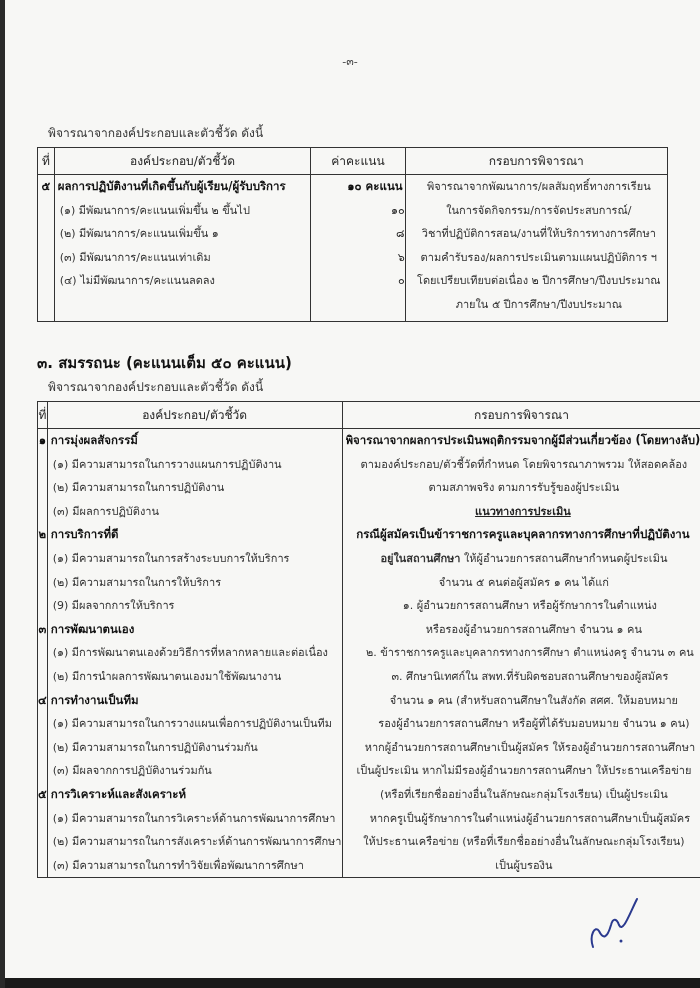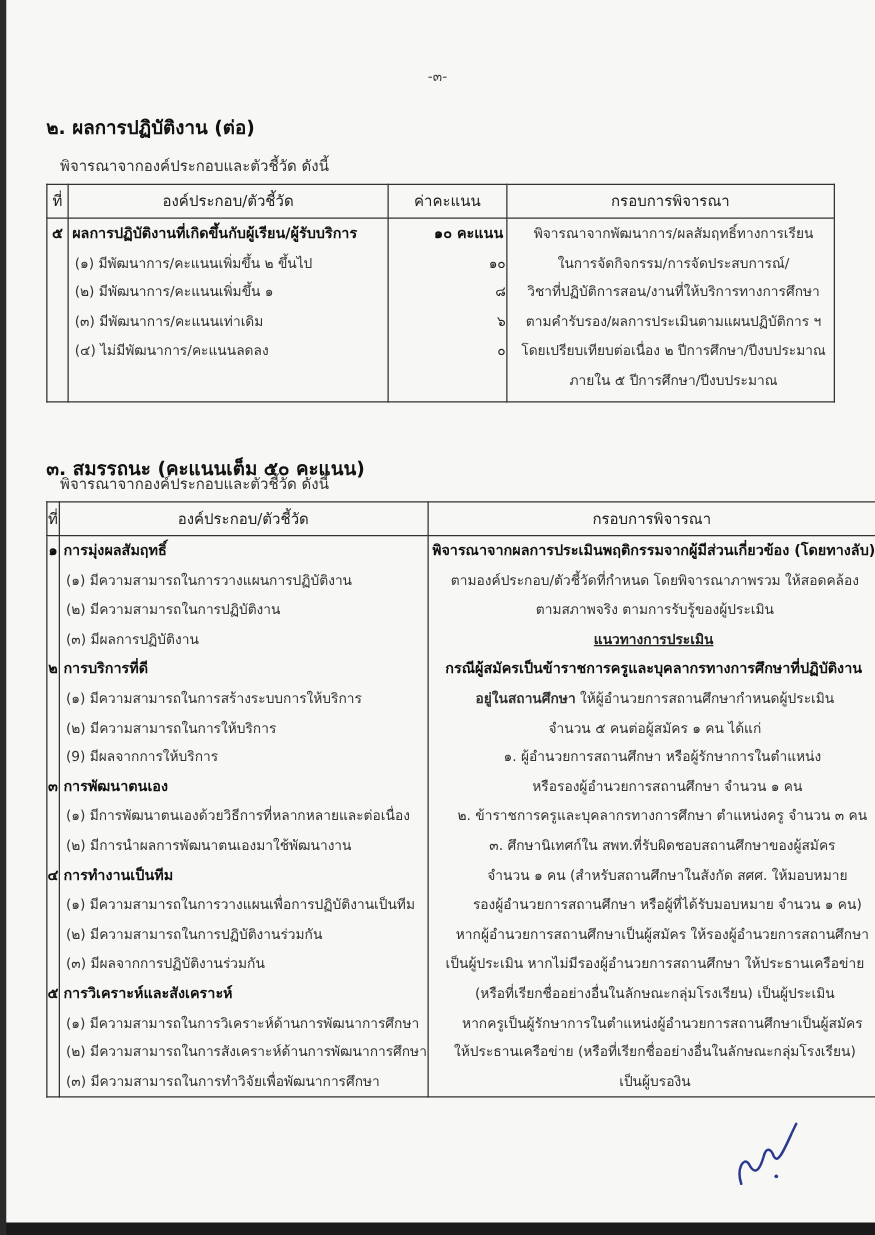--- a/index.html
+++ b/index.html
@@ -34,21 +34,20 @@
   .sig { position:absolute; left:585px; top:895px; width:60px; height:60px; }
 </style>
 </head>
 <body>
 
 <div class="page">
   <div class="edge-left"></div>
 
   <div class="page-num">-๓-</div>
 
-  <div class="sec-title" style="top:90px;">๒. ผลการปฏิบัติงาน (ต่อ)</div>
   <div class="sec-sub" style="top:123px;">พิจารณาจากองค์ประกอบและตัวชี้วัด ดังนี้</div>
 
   <table style="left:37px; top:147px; width:631px;">
     <colgroup>
         <col style="width:22px">
         <col style="width:275px">
         <col style="width:62px">
         <col style="width:272px">
       </colgroup>
     <tbody>
@@ -81,21 +80,21 @@
         <div class="line sub">ในการจัดกิจกรรม/การจัดประสบการณ์/</div>
         <div class="line sub">วิชาที่ปฏิบัติการสอน/งานที่ให้บริการทางการศึกษา</div>
         <div class="line sub">ตามคำรับรอง/ผลการประเมินตามแผนปฏิบัติการ ฯ</div>
         <div class="line sub">โดยเปรียบเทียบต่อเนื่อง ๒ ปีการศึกษา/ปีงบประมาณ</div>
         <div class="line sub">ภายใน ๕ ปีการศึกษา/ปีงบประมาณ</div>
       </td>
     </tr>
   </tbody>
     </table>
 
-  <div class="sec-title" style="top:351px;margin-top:12px;">๓. สมรรถนะ (คะแนนเต็ม ๕๐ คะแนน)</div>
+  <div class="sec-title" style="top:351px;">๓. สมรรถนะ (คะแนนเต็ม ๕๐ คะแนน)</div>
   <div class="sec-sub" style="top:377px;">พิจารณาจากองค์ประกอบและตัวชี้วัด ดังนี้</div>
 
   <table style="left:37px; top:401px; width:631px;">
     <colgroup>
         <col style="width:22px">
         <col style="width:274px">
         <col style="width:335px">
       </colgroup>
     <tbody>
         <tr>
@@ -119,21 +118,21 @@
         <div class="line b">๔</div>
         <div class="line"></div>
             <div class="line"></div>
             <div class="line"></div>
         <div class="line b">๕</div>
         <div class="line"></div>
             <div class="line"></div>
             <div class="line"></div>
       </td>
       <td class="c2">
-        <div class="line b">การมุ่งผลสัมฤทธิ์</div>
+        <div class="line b">การมุ่งผลสัจกรรมิ์</div>
         <div class="line sub">(๑) มีความสามารถในการวางแผนการปฏิบัติงาน</div>
         <div class="line sub">(๒) มีความสามารถในการปฏิบัติงาน</div>
         <div class="line sub">(๓) มีผลการปฏิบัติงาน</div>
         <div class="line b">การบริการที่ดี</div>
         <div class="line sub">(๑) มีความสามารถในการสร้างระบบการให้บริการ</div>
         <div class="line sub">(๒) มีความสามารถในการให้บริการ</div>
         <div class="line sub">(9) มีผลจากการให้บริการ</div>
         <div class="line b">การพัฒนาตนเอง</div>
         <div class="line sub">(๑) มีการพัฒนาตนเองด้วยวิธีการที่หลากหลายและต่อเนื่อง</div>
         <div class="line sub">(๒) มีการนำผลการพัฒนาตนเองมาใช้พัฒนางาน</div>

